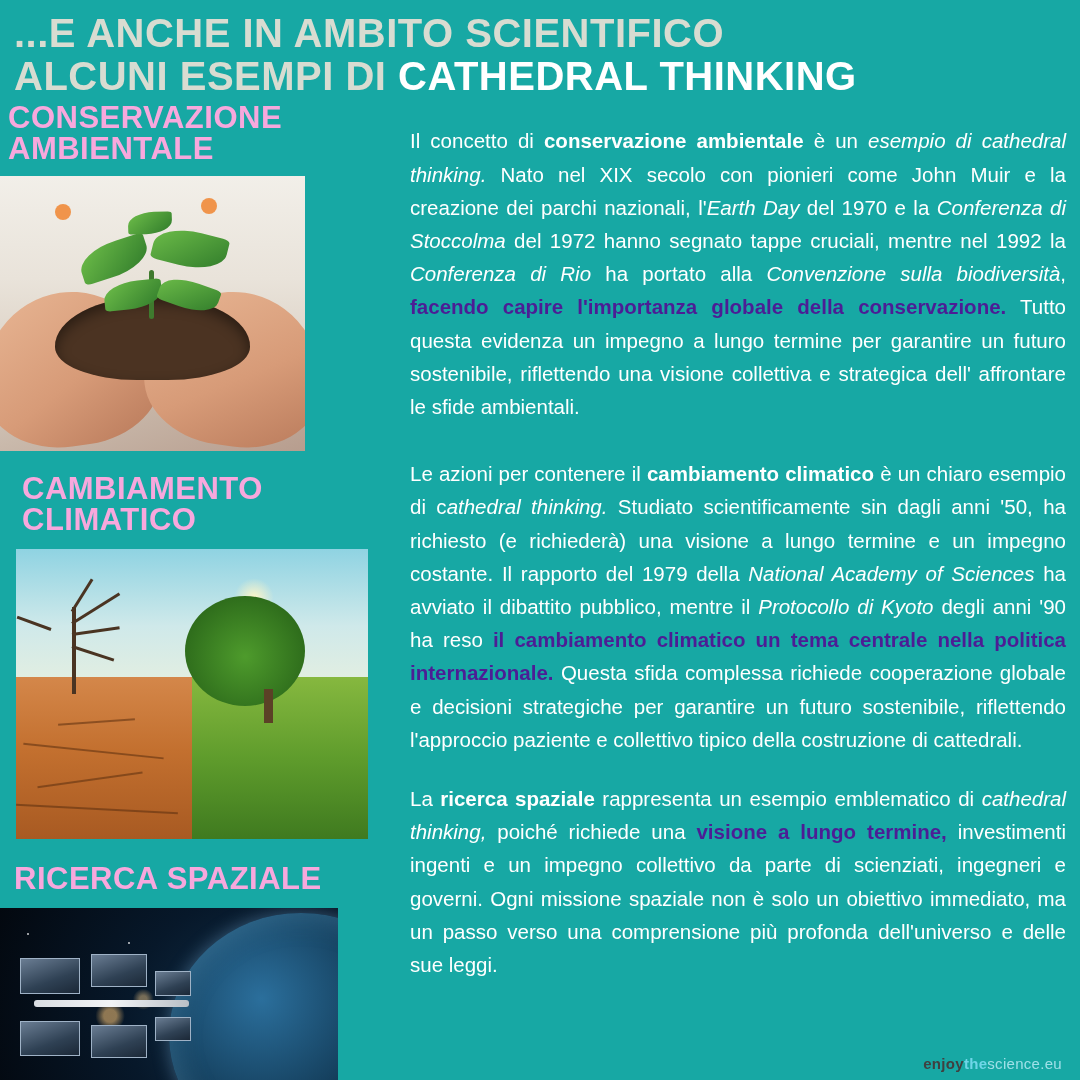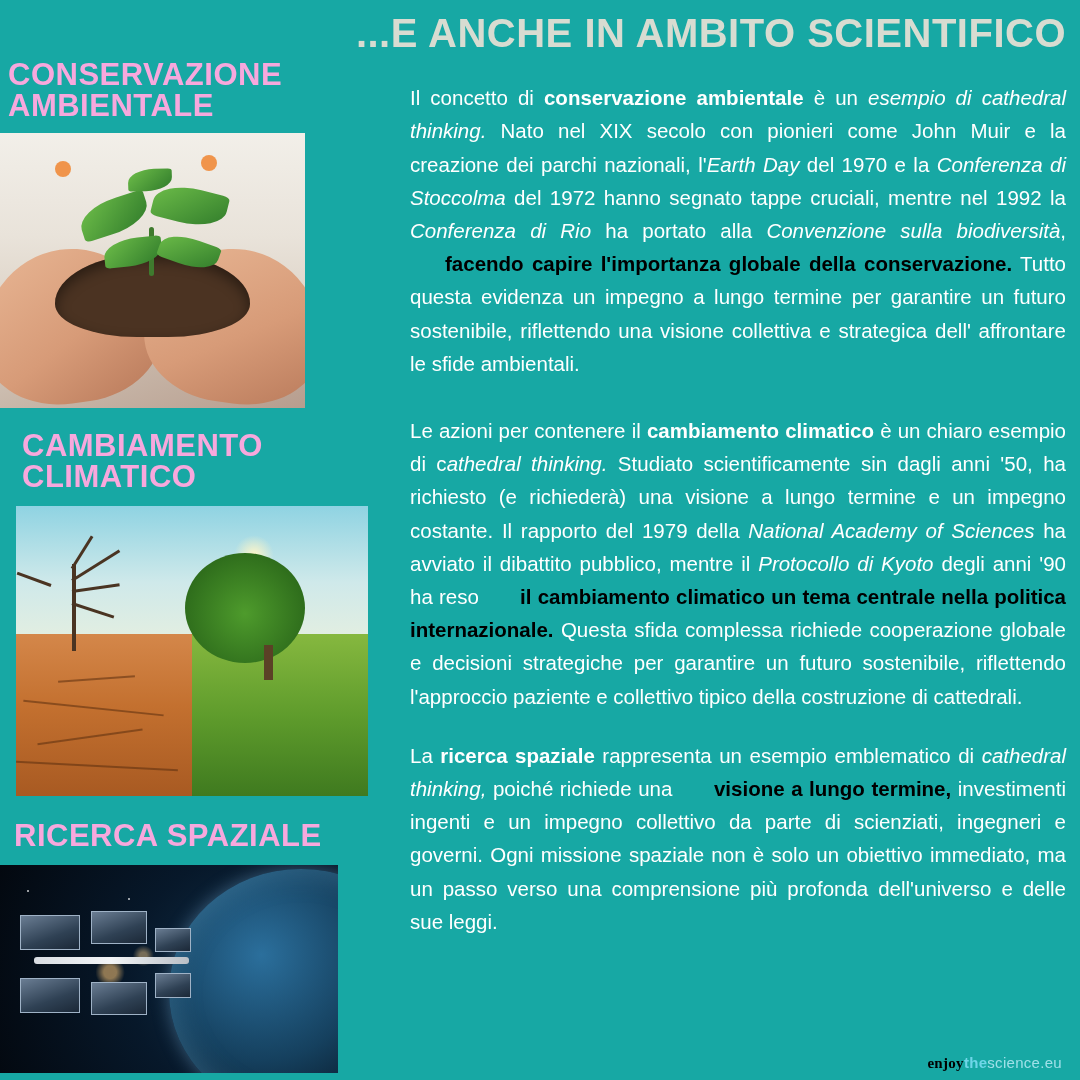--- a/index.html
+++ b/index.html
@@ -11,21 +11,20 @@
     height: 1080px;
     background: #17a8a4;
     font-family: "Liberation Sans", sans-serif;
     overflow: hidden;
     position: relative;
   }
 
   
   .header {
     padding: 12px 14px 4px 14px;
-    text-align: right;
   }
   .header-line1 {
     font-size: 40px;
     font-weight: bold;
     color: #d8dcd1;
     letter-spacing: 0.5px;
     line-height: 1.08;
     text-transform: uppercase;
   }
   .header-line2 {
@@ -265,43 +264,45 @@
   .para {
     color: #ffffff;
     font-size: 20.5px;
     line-height: 1.62;
     text-align: justify;
     margin: 0 0 26px 0;
   }
   .para b { font-weight: bold; }
   .para i { font-style: italic; }
   .hl {
-    color: #000000;
+    color: #4c1d95;
     font-weight: bold;
-    margin-left: 35px;
   }
   .gap-1 { height: 8px; }
 
   
   .footer {
     position: absolute;
     right: 18px;
     bottom: 8px;
     font-size: 15px;
     letter-spacing: 0.3px;
   }
-  .footer .f-a { color: #000000; font-weight: bold; font-family: Liberation Serif, serif; }
+  .footer .f-a { color: #404040; font-weight: bold; }
   .footer .f-b { color: #6fd6e8; font-weight: bold; }
   .footer .f-c { color: #9fe0e8; font-weight: normal; }
 </style>
 </head>
 <body>
 
 <div class="header">
   <div class="header-line1">...E  ANCHE IN AMBITO SCIENTIFICO</div>
+  <div class="header-line2">
+    <span>ALCUNI ESEMPI DI </span><span class="accent">CATHEDRAL THINKING</span>
+  </div>
 </div>
 
 <div class="content">
 
   <div class="left-col">
 
     <div class="sec-label">CONSERVAZIONE AMBIENTALE</div>
 
     <div class="photo p1">
       <div class="p1-bg"></div>

